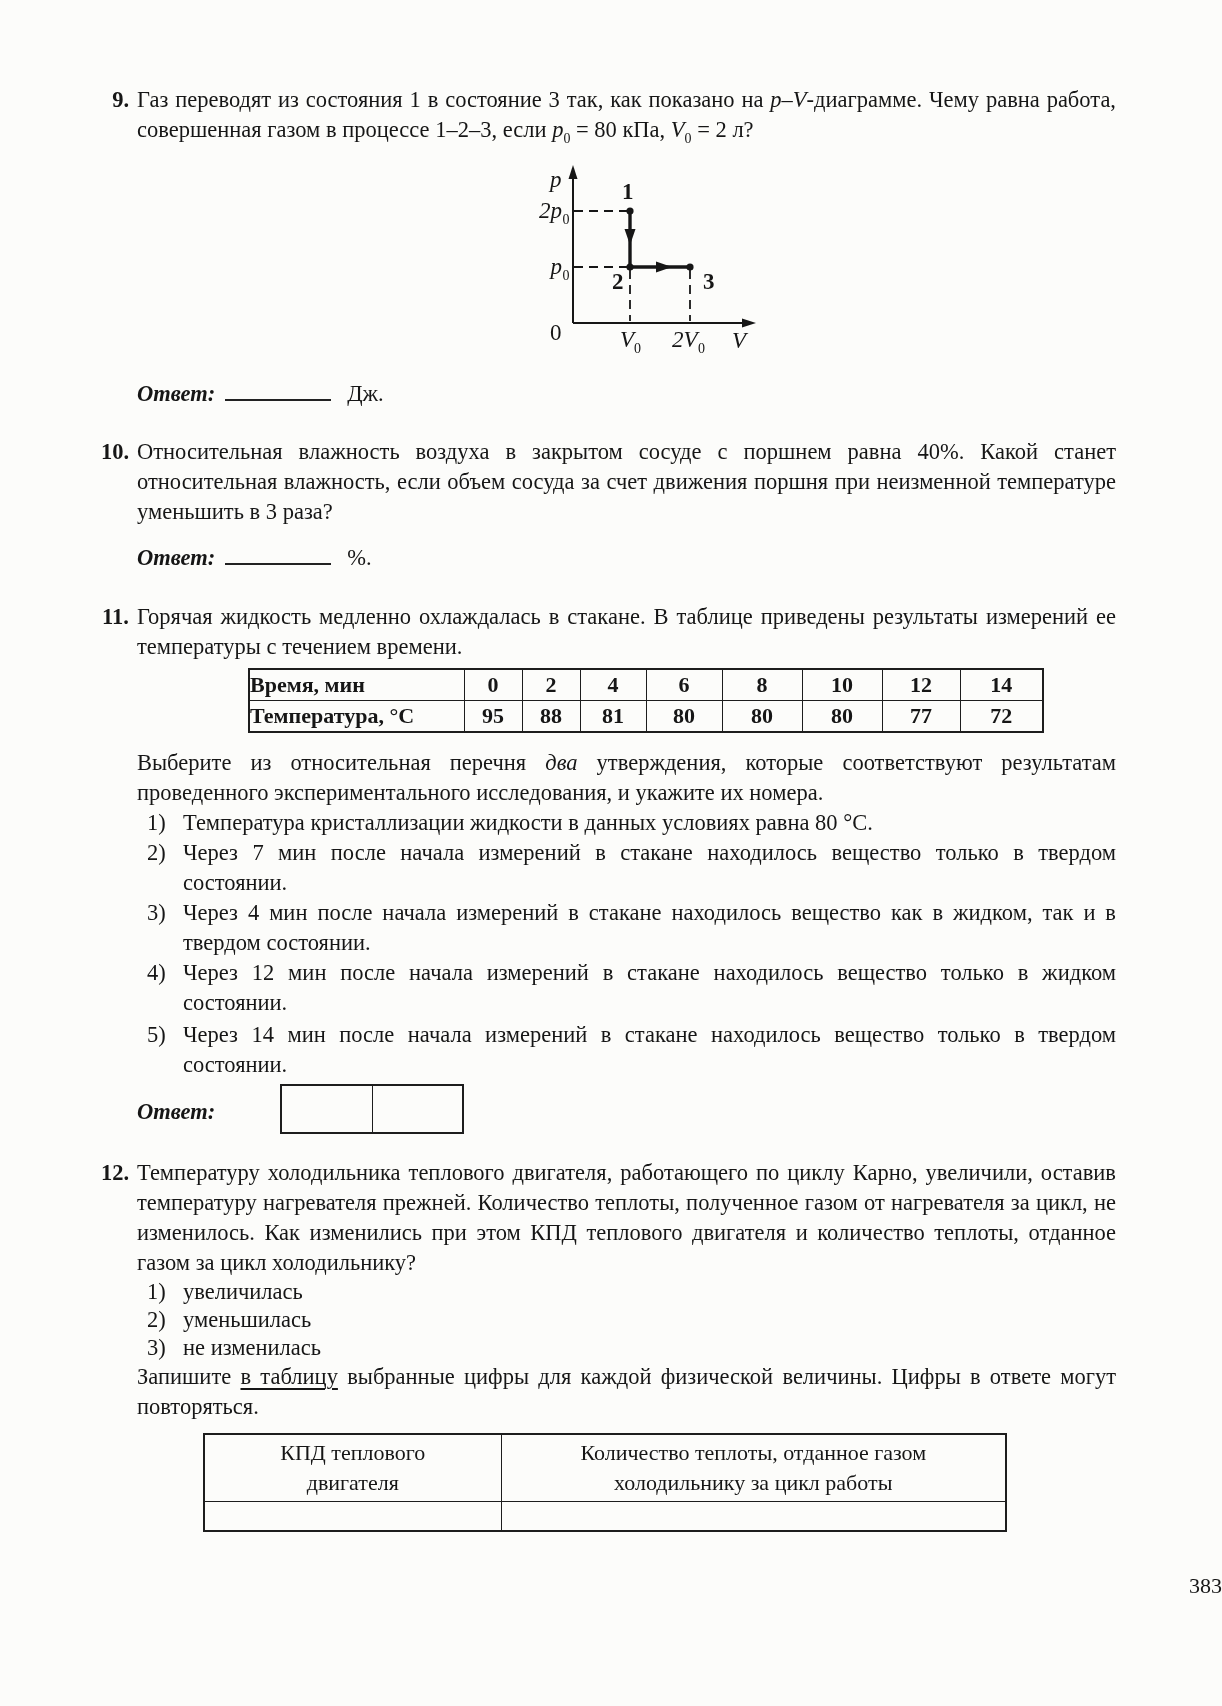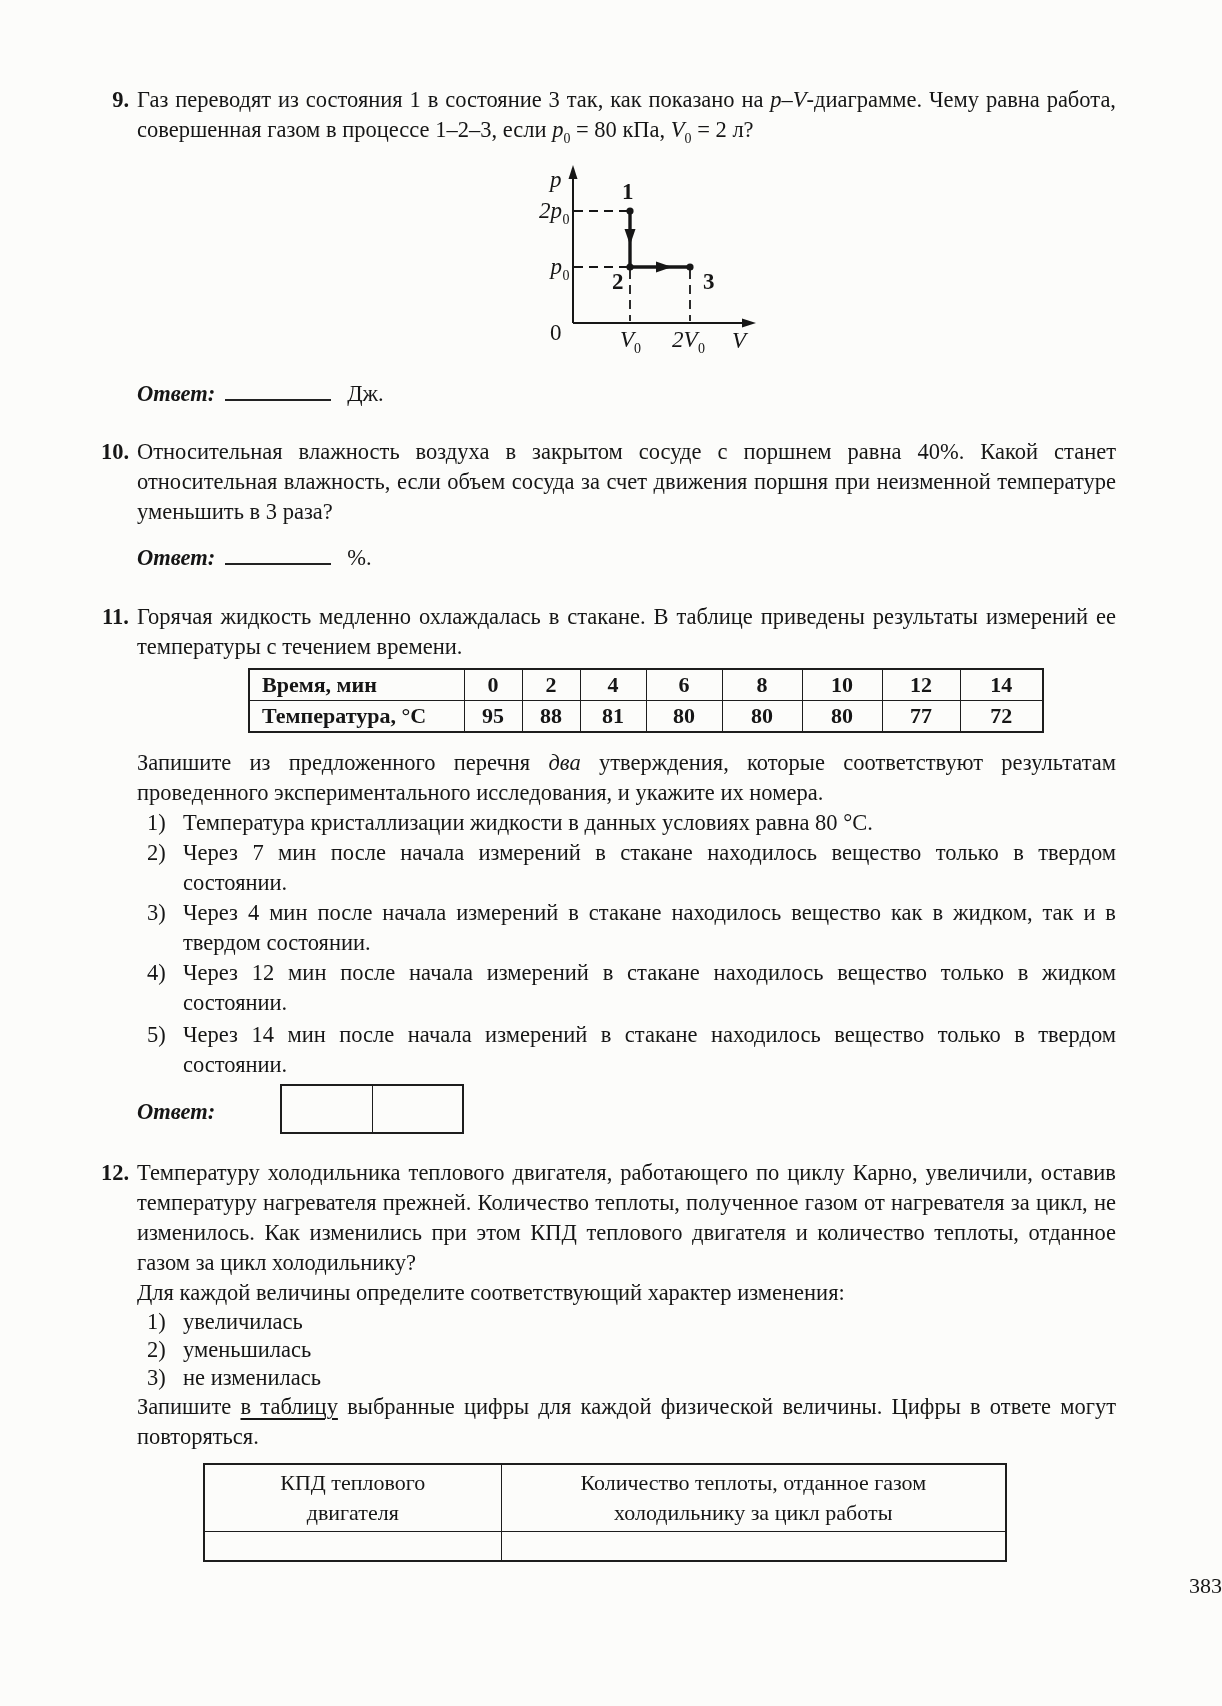--- a/index.html
+++ b/index.html
@@ -35,21 +35,21 @@
   .ans-label{font-style:italic;font-weight:bold;}
   .blank{display:inline-block;width:106px;height:20px;border-bottom:2px solid #222;margin-left:10px;}
   .unit{margin-left:16px;}
 
   .q10t{margin-top:28px;}
   .q11t{margin-top:29px;}
 
   table{border-collapse:collapse;table-layout:fixed;}
   .t1{margin:6px 0 0 158px;border:2.5px solid #1d1d1d;font-weight:bold;}
   .t1 td{border:1.6px solid #1d1d1d;height:30px;text-align:center;padding:0;font-size:22px;line-height:28px;}
-  .t1 td.lbl{text-align:left;padding-left:12px;}
+  .t1 td.lbl{text-align:left;}
 
   .choosep{margin-top:15px;margin-left:47px;}
   .items{margin-left:47px;}
   .item{position:relative;padding-left:46px;}
   .item .mark{position:absolute;left:10px;top:0;}
   .item.i5{margin-top:2px;}
 
   .ansbox-row{position:relative;margin-left:47px;margin-top:4px;height:46px;}
   .ansbox-row .ans-label{position:absolute;left:0;bottom:3px;}
   .ansbox{position:absolute;left:143px;top:0;width:180px;height:46px;border:2px solid #1d1d1d;display:flex;}
@@ -166,21 +166,21 @@
         <td>81</td>
         <td>80</td>
         <td>80</td>
         <td>80</td>
         <td>77</td>
         <td>72</td>
       </tr>
     </tbody>
       </table>
 
-    <div class="choosep"><span>Запишите из предложенного перечня </span><span class="it">два</span><span> утверждения, которые соответствуют результатам проведенного экспериментального исследования, и укажите их номера.</span></div>
+    <div class="choosep"><span>Выберите из относительная перечня </span><span class="it">два</span><span> утверждения, которые соответствуют результатам проведенного экспериментального исследования, и укажите их номера.</span></div>
 
     <div class="items">
       <div class="item">
         <span class="mark">1)</span>
         <span>Температура кристаллизации жидкости в данных условиях равна 80 °С.</span>
       </div>
       <div class="item">
         <span class="mark">2)</span>
         <span>Через 7 мин после начала измерений в стакане находилось вещество только в твердом состоянии.</span>
       </div>
@@ -204,21 +204,20 @@
         <div class="cell"></div>
         <div class="cell"></div>
       </div>
     </div>
 
     <div class="qblock q12t">
       <span class="qnum">12.</span>
       <span><span>Температуру холодильника теплового двигателя, работающего по циклу Карно, увеличили, оставив температуру нагревателя прежней. Количество теплоты, полученное газом от нагревателя за цикл, не изменилось. Как изменились при этом КПД теплового двигателя и количество теплоты, отданное газом за цикл холодильнику?</span></span>
     </div>
 
-    <div class="plain">Для каждой величины определите соответствующий характер изменения:</div>
 
     <div class="items opts">
       <div class="item">
         <span class="mark">1)</span>
         <span>увеличилась</span>
       </div>
       <div class="item">
         <span class="mark">2)</span>
         <span>уменьшилась</span>
       </div>

